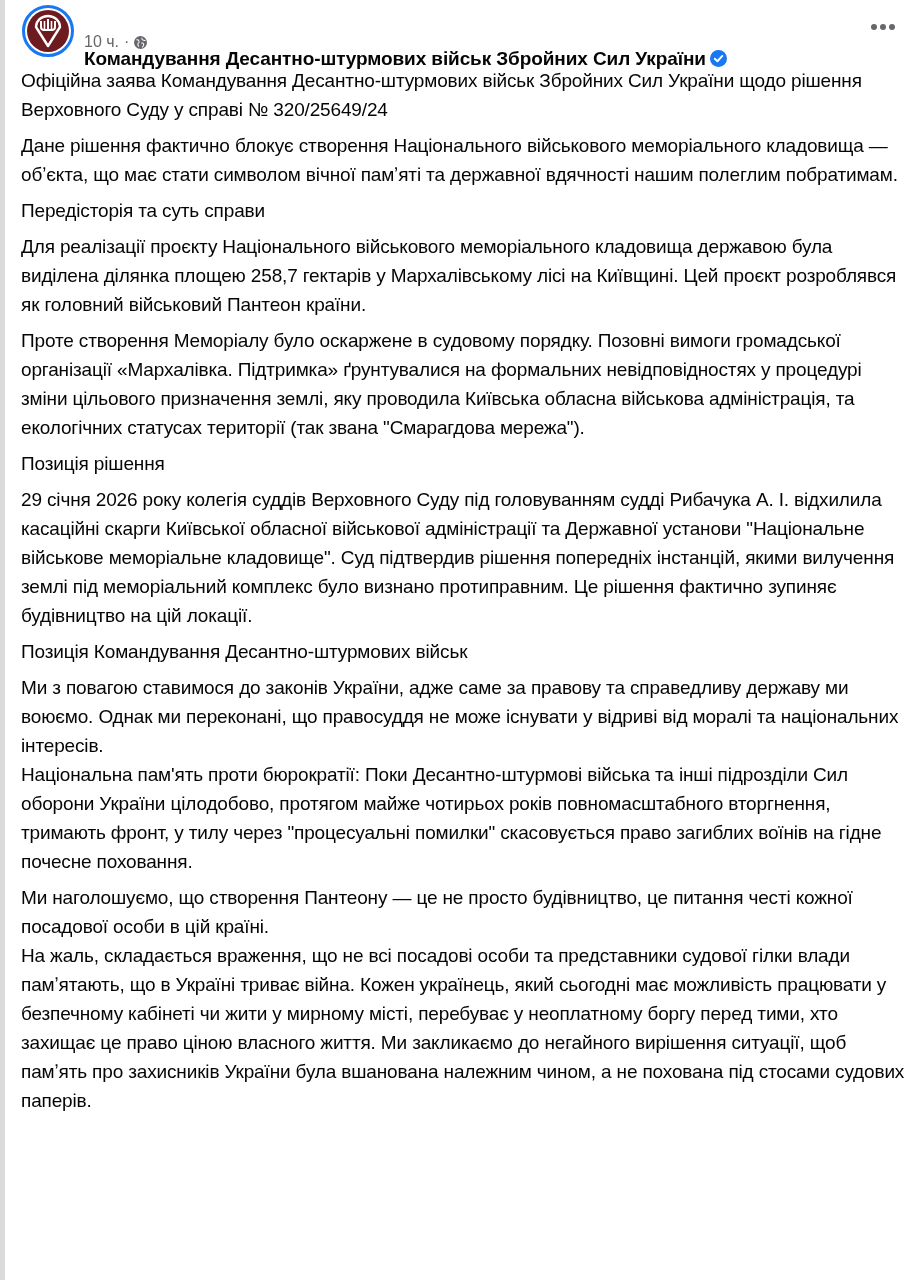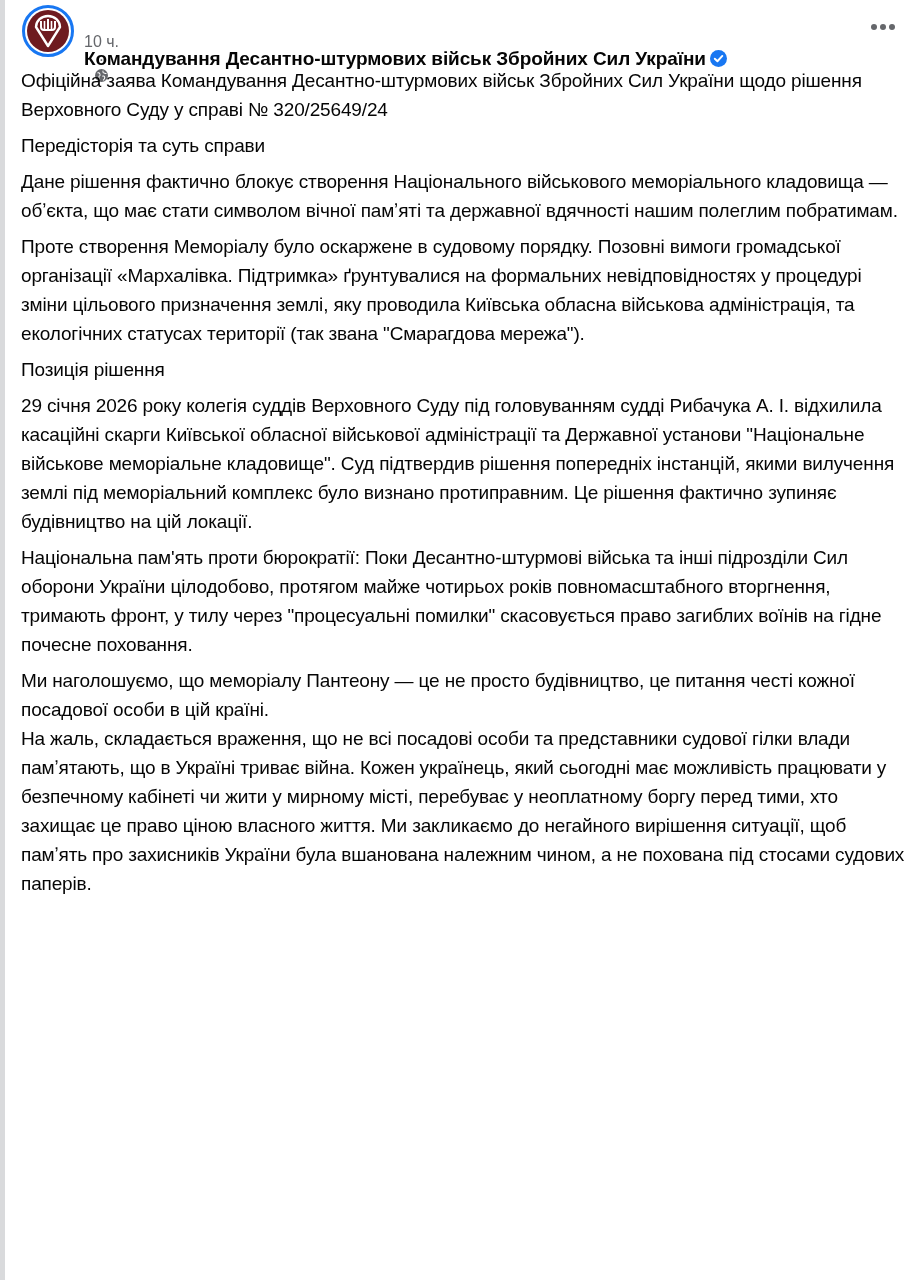--- a/index.html
+++ b/index.html
@@ -8,21 +8,21 @@
   .left-edge { position: absolute; left: 0; top: 0; width: 5px; height: 1280px; background: #d9dadc; }
   .post { position: absolute; left: 5px; top: 0; width: 909px; height: 1280px; }
   .header { position: absolute; left: 0; top: 0; width: 909px; height: 62px; }
   .avatar { position: absolute; left: 17px; top: 5px; width: 52px; height: 52px; border-radius: 50%;
             border: 3px solid #1877f2; background: #fff; padding: 2px; }
   .avatar-inner { width: 100%; height: 100%; border-radius: 50%; background: #6e1b20; display: flex;
                   align-items: center; justify-content: center; }
   .author { position: absolute; left: 79px; top: 5px; font-size: 19px; font-weight: bold; color: #050505;
             white-space: nowrap; letter-spacing: -0.1px; margin-top: 43px; }
   .verified { display: inline-block; vertical-align: -2px; margin-left: 4px; width: 17px; height: 17px; }
-  .meta { position: absolute; left: 79px; top: 33px; font-size: 16px; color: #65676b; display: flex; align-items: center; flex-direction: column; }
+  .meta { position: absolute; left: 79px; top: 33px; font-size: 16px; color: #65676b; display: flex; align-items: center; }
   .meta .dot { margin: 0 5px; }
   .globe { width: 13px; height: 13px; }
   .more { position: absolute; left: 866px; top: 20px; width: 26px; height: 14px; display: flex; gap: 3px;
           align-items: center; cursor: pointer; }
   .more span { width: 6px; height: 6px; border-radius: 50%; background: #65676b; display: block; }
   .body { position: absolute; left: 16px; top: 66px; width: 890px; font-size: 19px; line-height: 29px;
           color: #050505; letter-spacing: -0.15px; }
   .body p { margin: 0 0 7px 0; }
   .body p.tight { margin-bottom: 0; }
 </style>
@@ -60,22 +60,25 @@
     </div>
     <div class="more">
       <span></span>
       <span></span>
       <span></span>
     </div>
   </div>
 
   <div class="body">
     <p>Офіційна заява Командування Десантно-штурмових військ Збройних Сил України щодо рішення Верховного Суду у справі № 320/25649/24</p>
+    <p>Дане рішення фактично блокує створення Національного військового меморіального кладовища — обʼєкта, що має стати символом вічної памʼяті та державної вдячності нашим полеглим побратимам.</p>
     <p>Передісторія та суть справи</p>
-    <p>Дане рішення фактично блокує створення Національного військового меморіального кладовища — обʼєкта, що має стати символом вічної памʼяті та державної вдячності нашим полеглим побратимам.</p>
+    <p>Для реалізації проєкту Національного військового меморіального кладовища державою була виділена ділянка площею 258,7 гектарів у Мархалівському лісі на Київщині. Цей проєкт розроблявся як головний військовий Пантеон країни.</p>
     <p>Проте створення Меморіалу було оскаржене в судовому порядку. Позовні вимоги громадської організації «Мархалівка. Підтримка» ґрунтувалися на формальних невідповідностях у процедурі зміни цільового призначення землі, яку проводила Київська обласна військова адміністрація, та екологічних статусах території (так звана "Смарагдова мережа").</p>
     <p>Позиція рішення</p>
     <p>29 січня 2026 року колегія суддів Верховного Суду під головуванням судді Рибачука А. І. відхилила касаційні скарги Київської обласної військової адміністрації та Державної установи "Національне військове меморіальне кладовище". Суд підтвердив рішення попередніх інстанцій, якими вилучення землі під меморіальний комплекс було визнано протиправним. Це рішення фактично зупиняє будівництво на цій локації.</p>
+    <p>Позиція Командування Десантно-штурмових військ</p>
+    <p class="tight">Ми з повагою ставимося до законів України, адже саме за правову та справедливу державу ми воюємо. Однак ми переконані, що правосуддя не може існувати у відриві від моралі та національних інтересів.</p>
     <p>Національна пам'ять проти бюрократії: Поки Десантно-штурмові війська та інші підрозділи Сил оборони України цілодобово, протягом майже чотирьох років повномасштабного вторгнення, тримають фронт, у тилу через "процесуальні помилки" скасовується право загиблих воїнів на гідне почесне поховання.</p>
-    <p class="tight">Ми наголошуємо, що меморіалу Пантеону — це не просто будівництво, це питання честі кожної посадової особи в цій країні.</p>
+    <p class="tight">Ми наголошуємо, що створення Пантеону — це не просто будівництво, це питання честі кожної посадової особи в цій країні.</p>
     <p>На жаль, складається враження, що не всі посадові особи та представники судової гілки влади памʼятають, що в Україні триває війна. Кожен українець, який сьогодні має можливість працювати у безпечному кабінеті чи жити у мирному місті, перебуває у неоплатному боргу перед тими, хто захищає це право ціною власного життя. Ми закликаємо до негайного вирішення ситуації, щоб памʼять про захисників України була вшанована належним чином, а не похована під стосами судових паперів.</p>
   </div>
 </div>
 
 </body></html>

